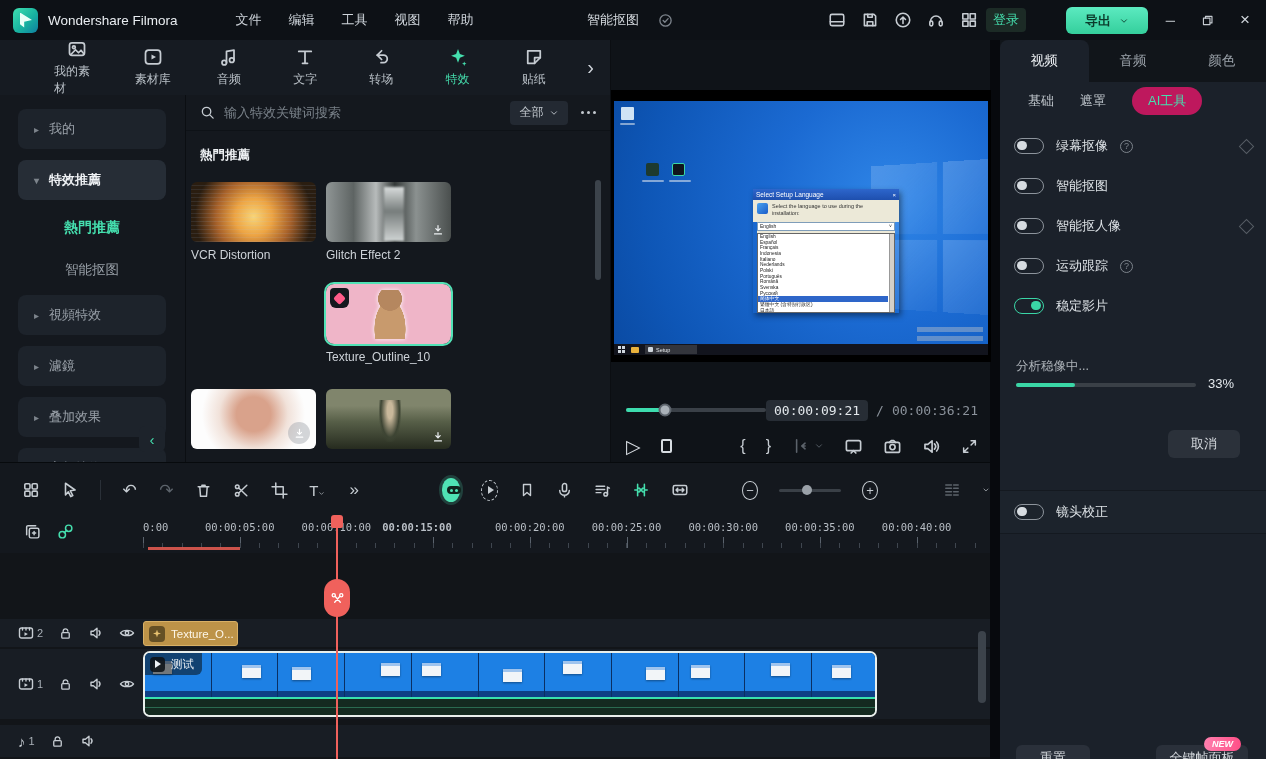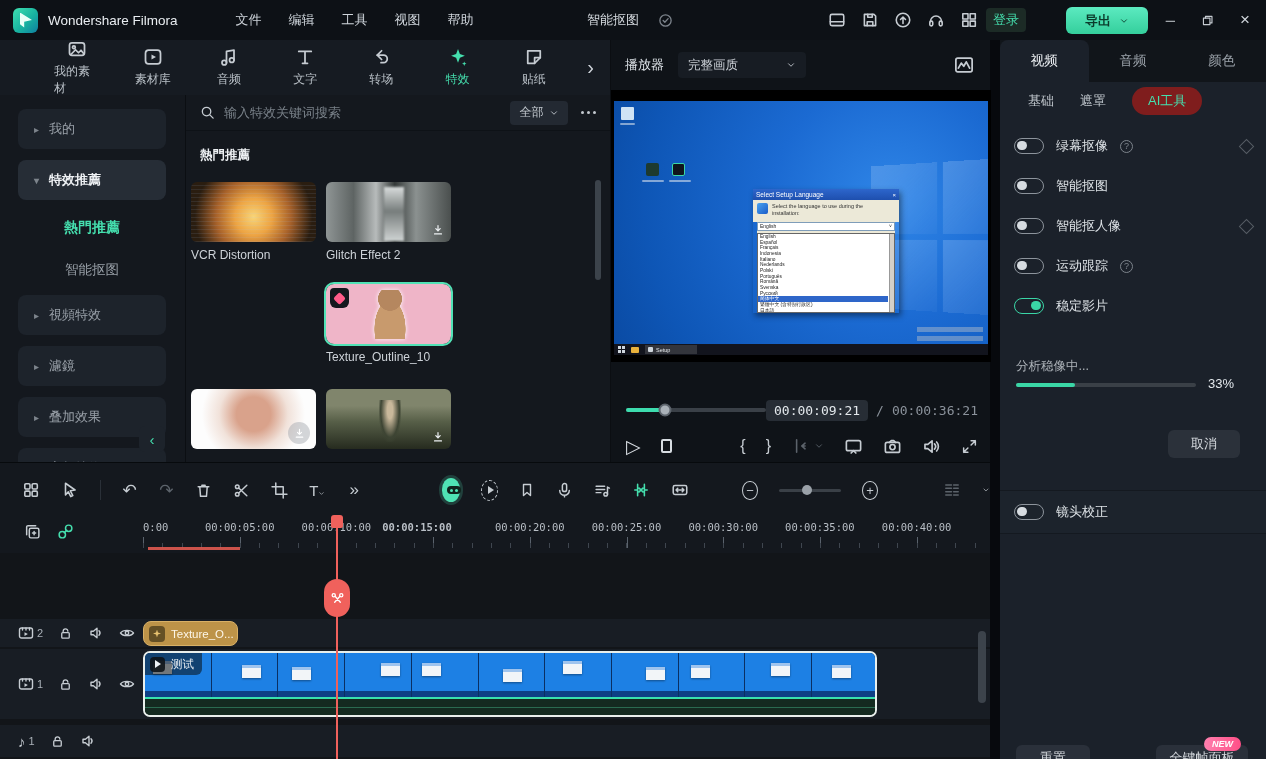--- a/index.html
+++ b/index.html
@@ -114,21 +114,21 @@
   #pv-stop{width:14px;height:14px;border:2px solid #d7dce1;border-radius:2px}
   .brace{font-size:16px;color:#c6ccd2}
   #mark-grp{display:flex;align-items:center;gap:5px}
   
   #rpanel{left:1000px;top:40px;width:266px;height:719px;background:#1b212a;overflow:hidden}
   #rtabs{height:42px;background:#11151a;display:flex}
   .rtab{width:89px;display:flex;align-items:center;justify-content:center;color:#9aa1a9;font-size:13.5px}
   .rtab.active{background:#1b212a;border-radius:8px 8px 0 0;color:#eef1f4}
   #rsubtabs{height:38px;display:flex;align-items:center;padding-left:28px;gap:26px}
   .rsub{color:#c3c9cf;font-size:13px}
-  .rsub.pill{background:#7f1d1d;color:#45dfae;border-radius:14px;padding:5px 16px}
+  .rsub.pill{background:#be185d;color:#45dfae;border-radius:14px;padding:5px 16px}
   .toggle-row{height:40px;display:flex;align-items:center;gap:12px;padding:0 14px}
   .tgl{width:30px;height:16px;border-radius:9px;border:1.6px solid #8d949c;position:relative;flex:none}
   .tgl::after{content:"";position:absolute;left:2px;top:1.6px;width:9.6px;height:9.6px;border-radius:50%;background:#d7dce1}
   .tgl.on{border-color:#3ad6a6}
   .tgl.on::after{left:auto;right:2px;background:#3ad6a6}
   .tlab{color:#dde2e6}
   .help{width:13px;height:13px;border-radius:50%;border:1px solid #7d848c;color:#7d848c;font-size:9px;display:flex;align-items:center;justify-content:center}
   .dmd{margin-left:auto;width:11px;height:11px;border:1.4px solid #565c64;transform:rotate(45deg)}
   #analysis-label{position:absolute;left:16px;top:318px;color:#aeb4ba;font-size:12.5px}
   #analysis-bar{position:absolute;left:16px;top:343px;width:180px;height:4px;border-radius:2px;background:#3a4047}
@@ -158,21 +158,21 @@
   #ticks-major{position:absolute;left:143px;right:0;top:20px;height:11px;background:repeating-linear-gradient(90deg,#5a626c 0 1px,transparent 1px 96.7px)}
   #ticks-minor{position:absolute;left:143px;right:0;top:26px;height:5px;background:repeating-linear-gradient(90deg,#3f464f 0 1px,transparent 1px 19.34px)}
   #ruler-red{position:absolute;left:148px;top:30px;width:92px;height:3px;background:#e05a50;opacity:.9}
   
   #tl-tracks{position:absolute;left:0;top:90px;right:0;bottom:0;background:#121519}
   .lane{position:absolute;left:0;right:0;background:#181d24}
   .lane-head{position:absolute;left:18px;top:0;bottom:0;display:flex;align-items:center;gap:15px;color:#c6ccd2}
   .tnum{font-size:11px;color:#aab1b8;margin-left:3px}
   .fgrp{display:flex;align-items:center}
   
-  #fx-clip{position:absolute;left:143px;top:158px;width:95px;height:25px;background:#bd9348;border:1px solid #d8b066;border-radius:8px;display:flex;align-items:center;gap:6px;padding:0 5px;overflow:hidden}
+  #fx-clip{position:absolute;left:143px;top:158px;width:95px;height:25px;background:#bd9348;border:1px solid #d8b066;border-radius:3px;display:flex;align-items:center;gap:6px;padding:0 5px;overflow:hidden}
   #fx-clip .fic{width:16px;height:16px;border-radius:4px;background:rgba(30,25,10,.55);display:flex;align-items:center;justify-content:center;flex:none}
   #fx-clip .fic i{width:8px;height:8px;background:#e8c270;clip-path:polygon(50% 0,62% 38%,100% 50%,62% 62%,50% 100%,38% 62%,0 50%,38% 38%)}
   #fx-clip .flab{color:#fdf6e8;font-size:11.5px;white-space:nowrap}
   #video-clip{position:absolute;left:143px;top:188px;width:734px;height:66px;border:2px solid #e9efec;border-radius:7px;overflow:hidden;background:#0d1013}
   #vc-thumbs{position:absolute;left:0;top:0;right:0;height:44px;display:flex}
   .tl-thumb{height:44px;background:linear-gradient(180deg,#1d80e4 0 86%,#0d3f85 86%);position:relative;border-right:1px solid #0a2f63;flex:none}
   .tl-win{position:absolute;width:19px;height:13px;background:#f2f5f8;border-top:3px solid #9fc4ee;box-shadow:0 1px 2px rgba(0,0,0,.4)}
   #vc-label{position:absolute;left:0;top:0;height:22px;display:flex;align-items:center;gap:6px;background:rgba(10,14,18,.55);border-radius:0 0 6px 0;padding:0 8px 0 5px;z-index:2}
   #vc-label .pbtn{width:15px;height:15px;border-radius:4px;background:rgba(16,20,24,.9);display:flex;align-items:center;justify-content:center}
   #vc-label .pbtn i{width:0;height:0;border-left:6px solid #eef2f5;border-top:4px solid transparent;border-bottom:4px solid transparent;margin-left:1px}
@@ -404,35 +404,20 @@
             <svg width="14" height="14" viewBox="0 0 16 16">
               <path d="M8 3v6M5.5 6.5L8 9l2.5-2.5M4 12.5h8" stroke="#eef1f4"></path>
             </svg>
           </span>
       </div>
     </div>
     <div id="fx-scroll"></div>
   </div>
 
   <div id="preview" class="abs">
-    <div id="pv-head">
-      <span id="pv-title">播放器</span>
-      <div id="pv-quality">
-        <span>完整画质</span>
-        <svg class="chv" viewBox="0 0 16 16">
-            <path d="M4 6l4 4 4-4"></path>
-          </svg>
-      </div>
-      <span id="pv-scopes">
-          <svg width="24" height="20" viewBox="0 0 16 16">
-            <rect x="1.5" y="2.5" width="13" height="11" rx="1.5"></rect>
-            <path d="M3.5 10.5l2.3-4 2 2.5 2-3.5 2.7 5"></path>
-          </svg>
-        </span>
-    </div>
     <div id="pv-video">
       <div id="desk">
         <div id="winlogo">
             <i></i>
             <i></i>
             <i></i>
             <i></i>
           </div>
         <div class="dico" style="left:7px;top:6px;background:#cfe3f5;border-radius:1px"></div>
         <div class="dlabel" style="left:6px;top:22px;width:15px"></div>

